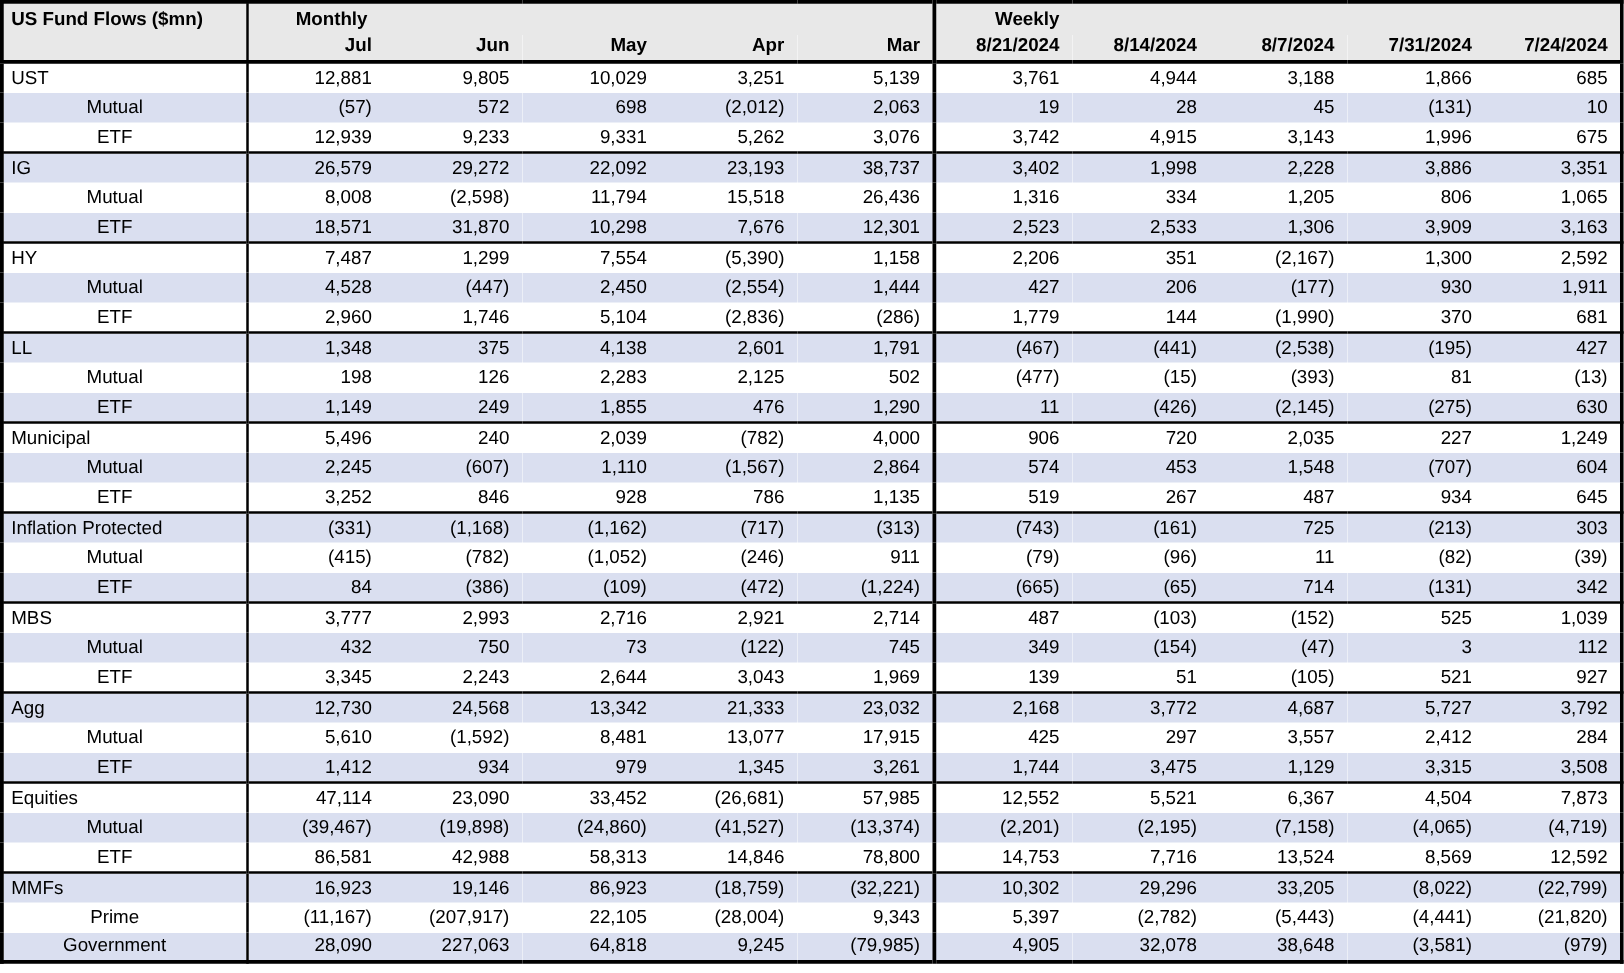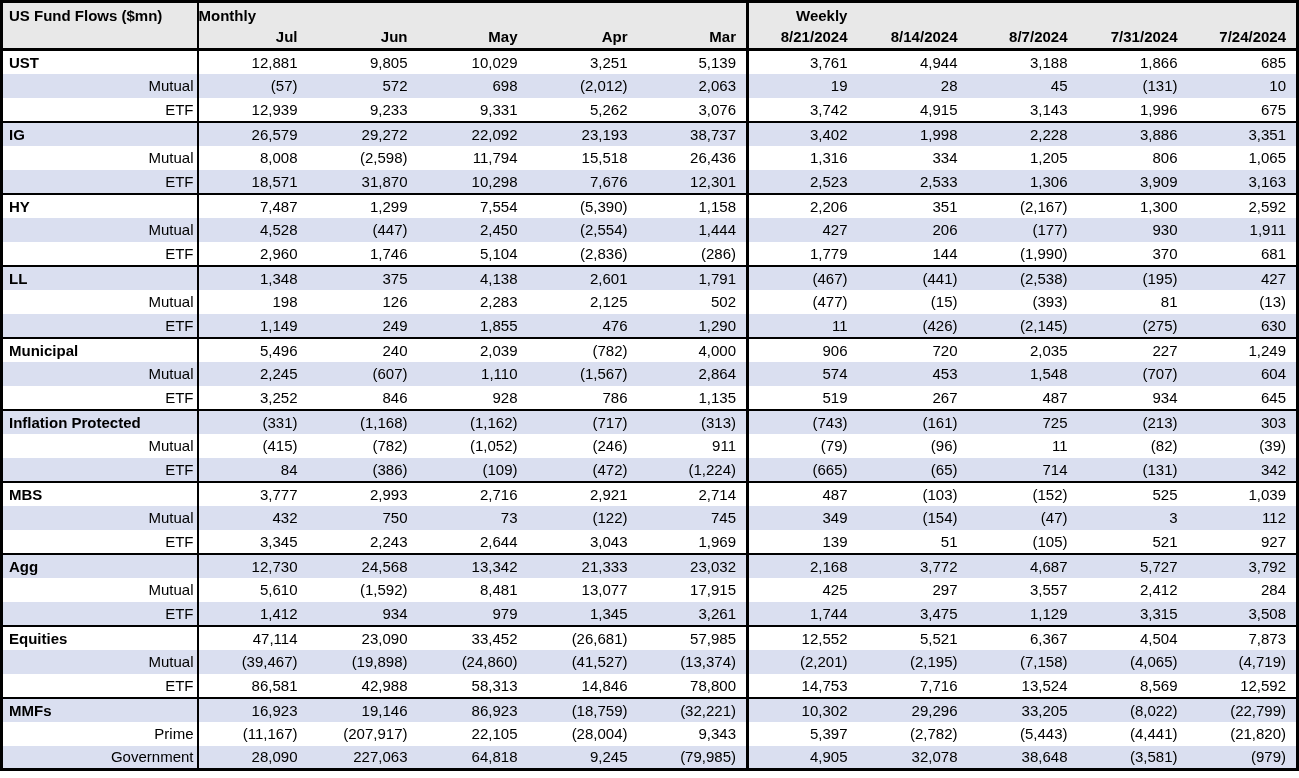--- a/index.html
+++ b/index.html
@@ -40,41 +40,41 @@
     padding: 4px 4px 0 6px;
     border-right: 2px solid var(--line);
     height: 26px;
   }
   th.section {
     text-align: left;
     vertical-align: top;
     padding-top: 4px;
     height: 26px;
   }
-  th.section.monthly { border-right: 3px solid var(--line); }
+  th.section.monthly { padding-left: 38px; border-right: 3px solid var(--line); }
   th.section.weekly  { padding-left: 47px; }
   tr.col-row th {
     text-align: right;
     padding: 0 10px 3px 0;
     vertical-align: bottom;
     height: 22px;
   }
   tr.col-row th.divider { border-right: 3px solid var(--line); }
 
   tbody td {
     white-space: nowrap;
     overflow: hidden;
     height: 24px;
     vertical-align: middle;
   }
   tbody tr:nth-child(even) { background: var(--band); }
   tbody tr.group td { border-top: 2px solid var(--line); }
   td.label { border-right: 2px solid var(--line); }
-  td.label.group { font-weight: bold; text-align: left; padding-left: 6px; }
-  td.label.sub { font-weight: normal; text-align: right; padding-right: 3px; }
+  td.label.group { font-weight: normal; text-align: left; padding-left: 6px; }
+  td.label.sub { font-weight: normal; text-align: center; padding-right: 16px; }
   td.num { text-align: right; padding-right: 10px; }
   td.num.divider { border-right: 3px solid var(--line); }
 </style>
 </head>
 <body>
 
 <table class="flows">
   <colgroup>
     <col class="c-label">
     <col class="c-num">

